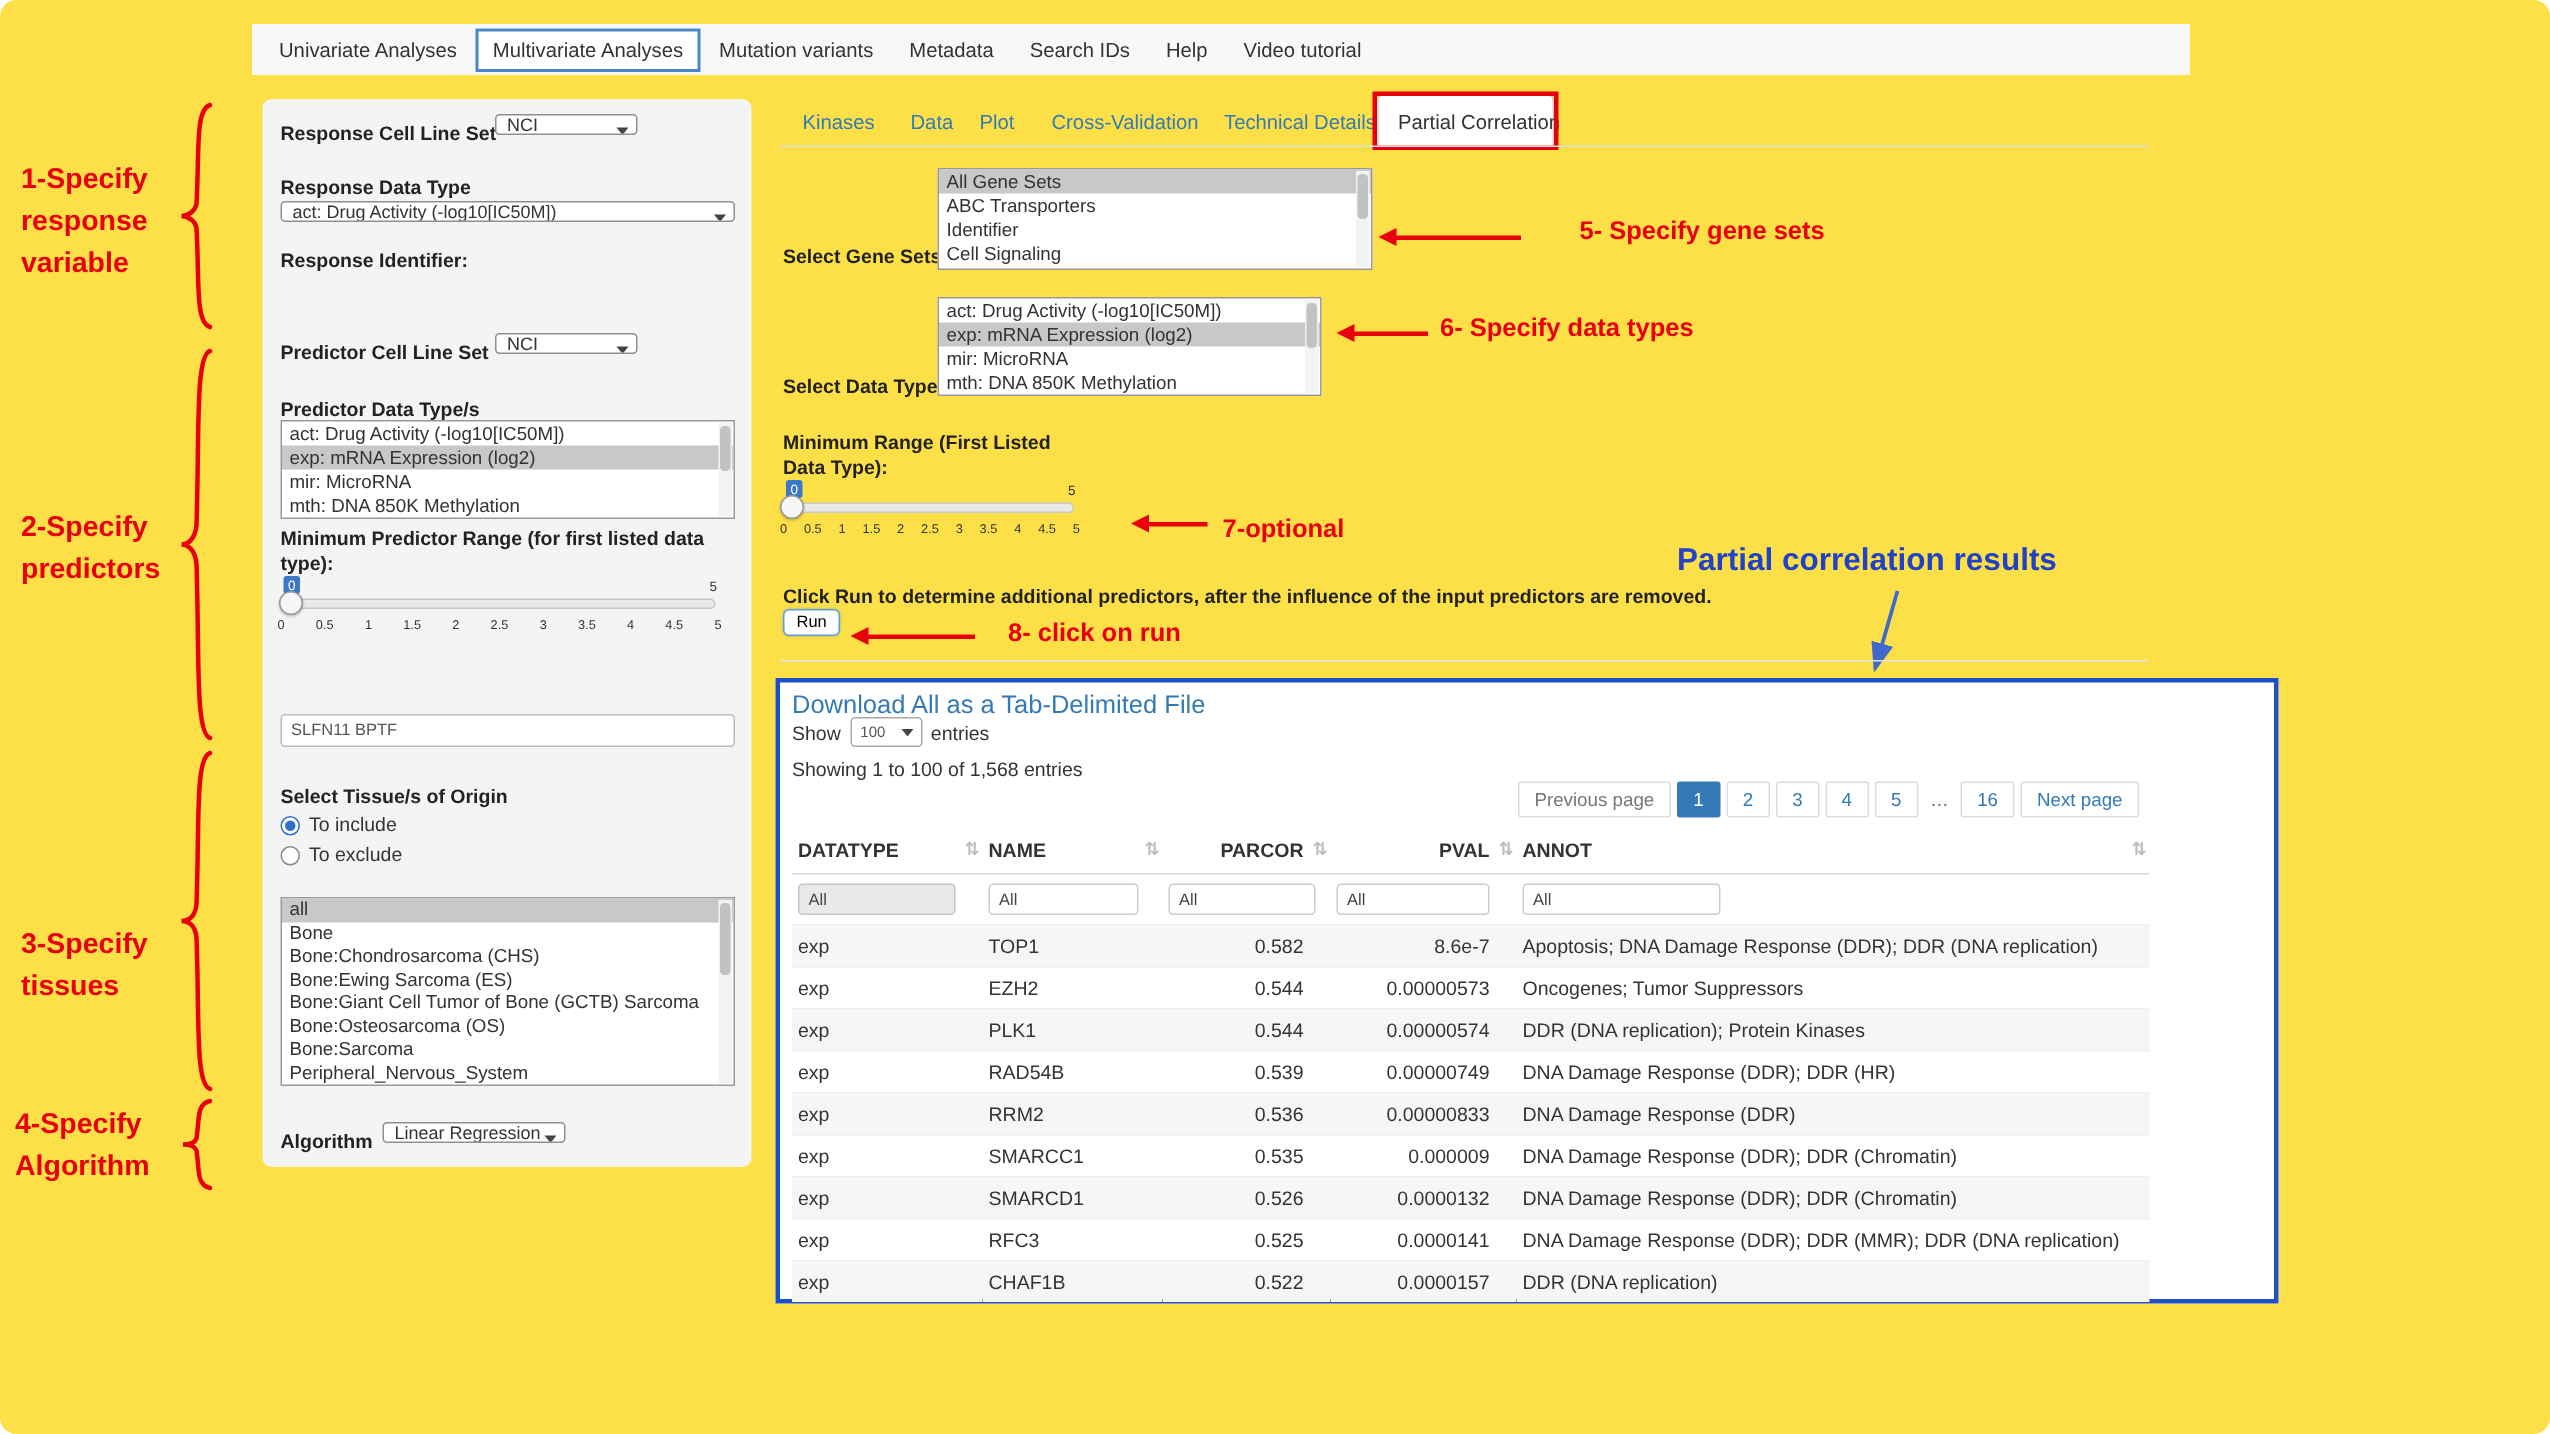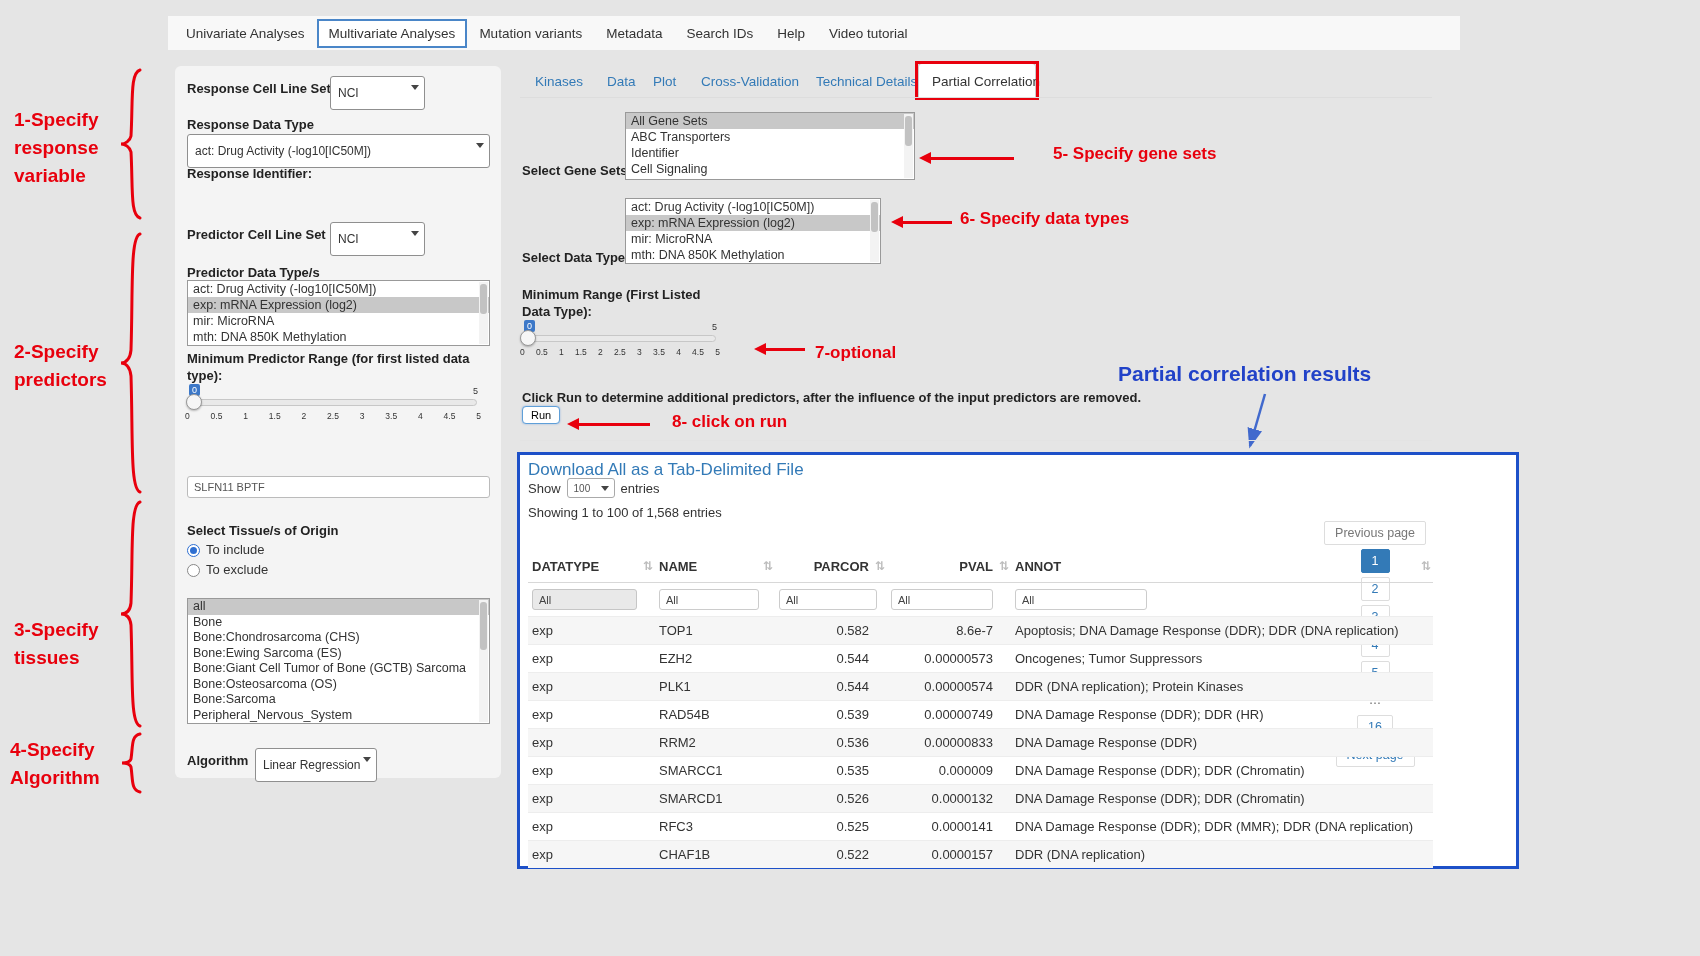--- a/index.html
+++ b/index.html
@@ -1,36 +1,36 @@
 <!DOCTYPE html>
 <html><head>
 <meta charset="utf-8">
 <style>
   * { margin:0; padding:0; box-sizing:border-box; }
   html,body { background:#fff; }
   body { font-family:"Liberation Sans","DejaVu Sans",sans-serif; color:#333; }
-  .stage { position:relative; width:1700px; height:956px; background:#e5e5e5; overflow:hidden; }
+  .stage { position:relative; width:1700px; height:956px; background:#fde047; overflow:hidden;border-radius:11px; }
   .abs { position:absolute; }
 
   
   .topnav { position:absolute; left:168px; top:16px; width:1292px; height:34px; background:#f8f8f8; display:flex; align-items:center; padding-left:6px; }
   .navitem { padding:7px 12px; font-size:13.5px; color:#333; cursor:pointer; white-space:nowrap; }
   .navitem.active { background:#fff; border:2px solid #4a86c8; padding:5px 10px; }
 
   
   .redtext { position:absolute; color:#e8000d; font-weight:bold; font-size:19px; line-height:28px; white-space:pre-line; }
   .redlabel { position:absolute; color:#e8000d; font-weight:bold; font-size:17px; white-space:nowrap; }
   .arrowL { position:absolute; height:3px; background:#e8000d; }
   .arrowL::before { content:""; position:absolute; left:-11px; top:-5px; border-top:6.5px solid transparent; border-bottom:6.5px solid transparent; border-right:12px solid #e8000d; }
   .bracesvg { position:absolute; overflow:visible; }
 
   
   .panel { position:absolute; left:175px; top:66px; width:326px; height:712px; background:#f4f4f4; border-radius:6px; }
   .flabel { position:absolute; font-size:13px; font-weight:bold; color:#222; line-height:17px; }
-  .sel { position:absolute; background:#fff; border:1px solid #8f8f8f; border-radius:3px; font-size:12px; display:flex; align-items:center; padding:0 18px 0 7px; height:34px; white-space:nowrap; overflow:hidden; cursor:pointer; }
+  .sel { position:absolute; background:#fff; border:1px solid #8f8f8f; border-radius:3px; font-size:12px; display:flex; align-items:center; padding:0 18px 0 7px; height:14px; white-space:nowrap; overflow:hidden; cursor:pointer; }
   .car { position:absolute; right:5px; top:8px; width:0; height:0; border-left:4px solid transparent; border-right:4px solid transparent; border-top:5px solid #444; }
   .tinput { position:absolute; height:22px; border:1px solid #bbb; border-radius:3px; background:#fff; font-size:11px; color:#555; padding:0 6px; font-family:inherit; }
   .listbox { position:absolute; background:#fff; border:1px solid #999; overflow:hidden; font-size:12.5px; }
   .lopt { padding:0 14px 0 5px; height:16px; line-height:16px; white-space:nowrap; cursor:pointer; }
   .lopt.on { background:#c8c8c8; }
   .sb { position:absolute; right:1px; top:1px; bottom:1px; width:9px; background:#f3f3f3; }
   .sbt { position:absolute; right:1px; width:7px; background:#c2c2c2; border-radius:3px; }
 
   
   .sliderwrap { position:absolute; }
@@ -56,21 +56,21 @@
   .runbtn { position:absolute; left:522px; top:406px; font-size:11px; padding:2px 8px; background:#fff; border:1px solid #5f9fd8; border-radius:4px; box-shadow:0 0 2px rgba(80,140,220,.6); cursor:pointer; font-family:inherit; }
   .bluehead { position:absolute; left:1118px; top:362px; font-size:21px; font-weight:bold; color:#2142c8; white-space:nowrap; }
 
   
   .rpanel { position:absolute; left:517px; top:452px; width:1002px; height:417px; border:3px solid #1d50c8; background:#fff; }
   .link { position:absolute; color:#337ab7; font-size:17px; cursor:pointer; }
   .showrow { position:absolute; left:8px; top:23px; display:flex; align-items:center; gap:6px; font-size:13px; }
   .showsel { position:relative; width:48px; height:20px; background:#fff; border:1px solid #aaa; border-radius:3px; font-size:10px; color:#555; display:flex; align-items:center; padding-left:6px; cursor:pointer; }
   .showsel .car { top:7px; }
   .showingtext { position:absolute; left:8px; top:50px; font-size:13px; }
-  .pagination { position:absolute; right:90px; top:66px; display:flex; gap:4px; align-items:center;flex-direction:column; }
+  .pagination { position:absolute; right:90px; top:66px; display:flex; gap:4px; align-items:center; }
   .pgbtn { border:1px solid #ddd; padding:4px 10px; font-size:12.5px; color:#337ab7; background:#fff; cursor:pointer; border-radius:2px; white-space:nowrap; }
   .pgbtn.muted { color:#777; }
   .pgbtn.on { background:#337ab7; color:#fff; border-color:#337ab7; }
   .pgdots { padding:4px 4px; font-size:12.5px; color:#666; }
 
   .tablewrap { position:absolute; left:8px; top:96px; }
   table { border-collapse:collapse; table-layout:fixed; width:905px; font-size:13px; }
   th { font-weight:bold; text-align:left; padding:8px 4px; border-bottom:1px solid #d8d8d8; position:relative; font-size:13px; }
   th.r { text-align:right; padding-right:18px; }
   .sorticon { position:absolute; right:2px; top:8px; color:#bdbdbd; font-size:12px; cursor:pointer; }

